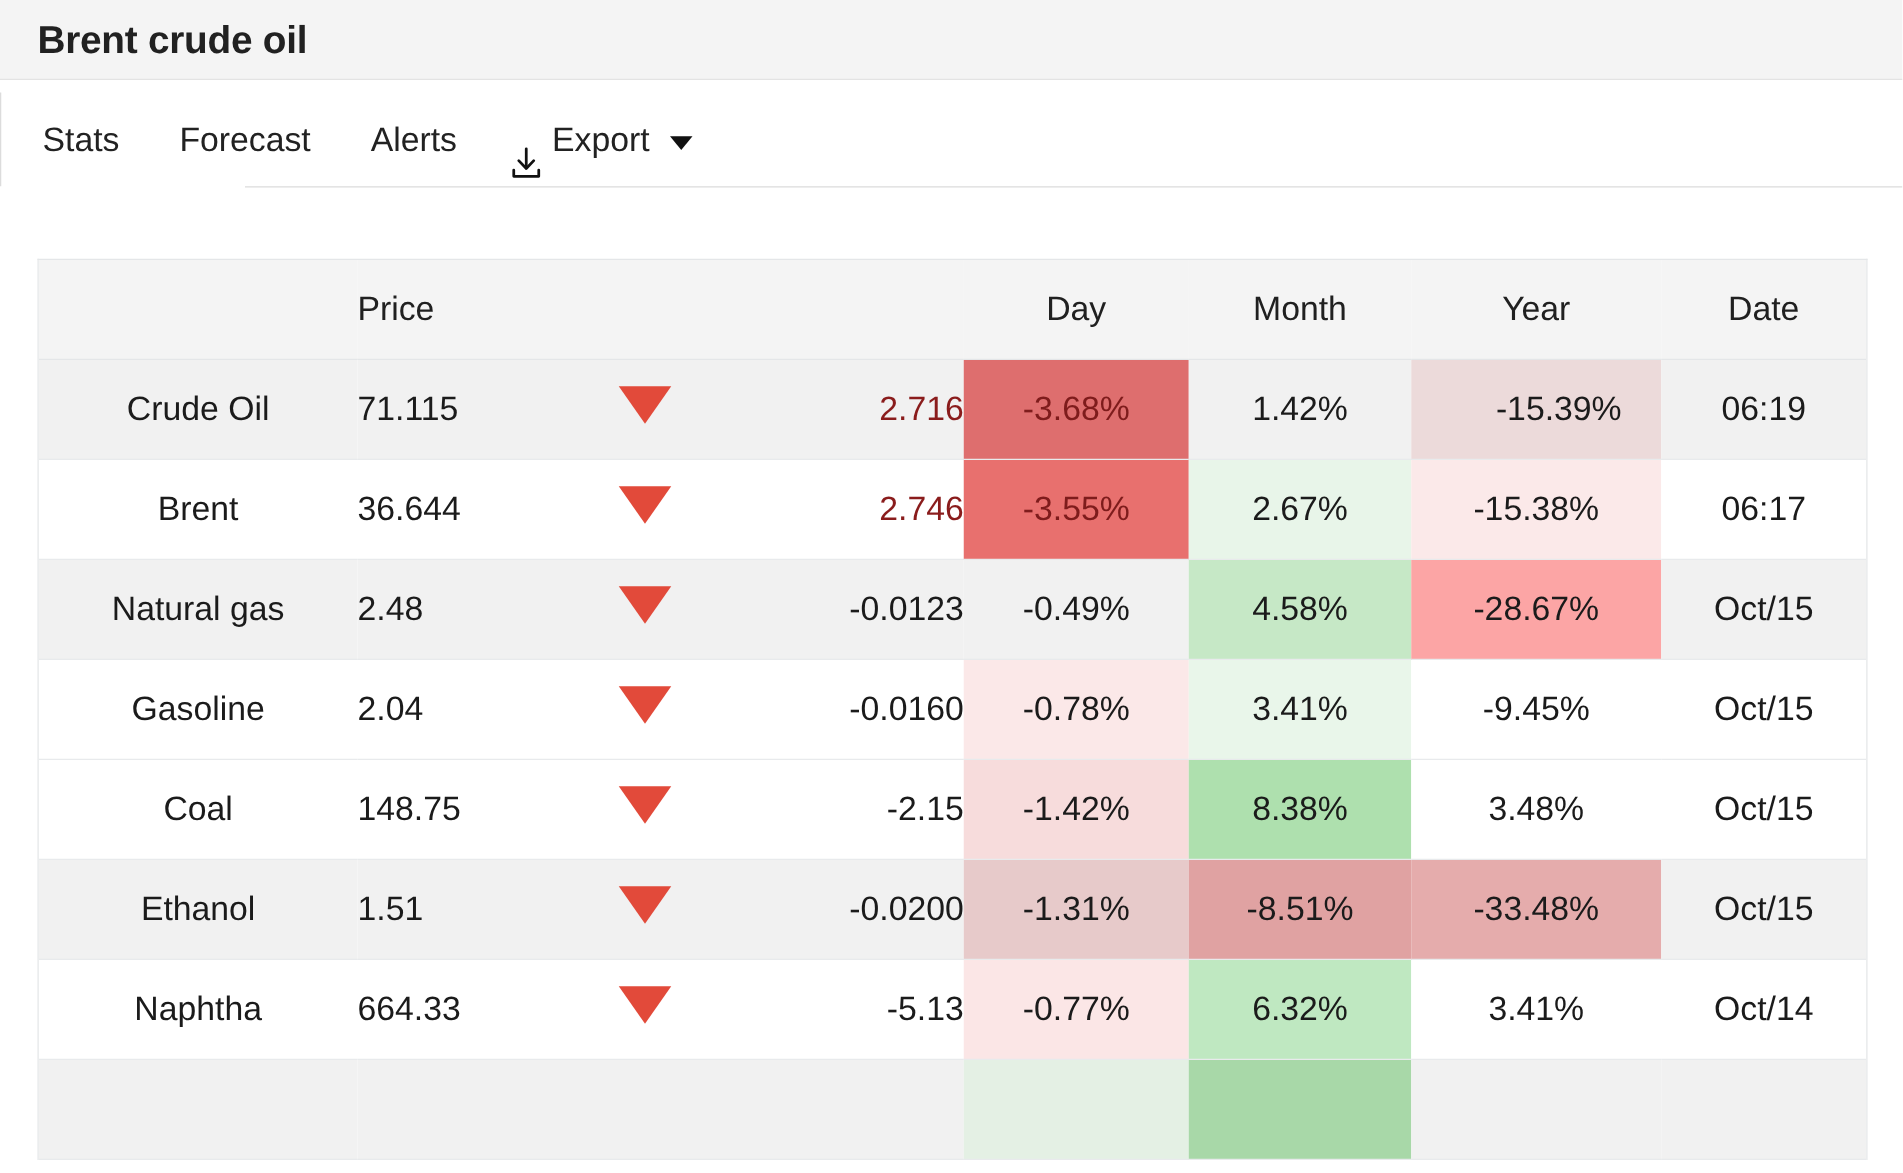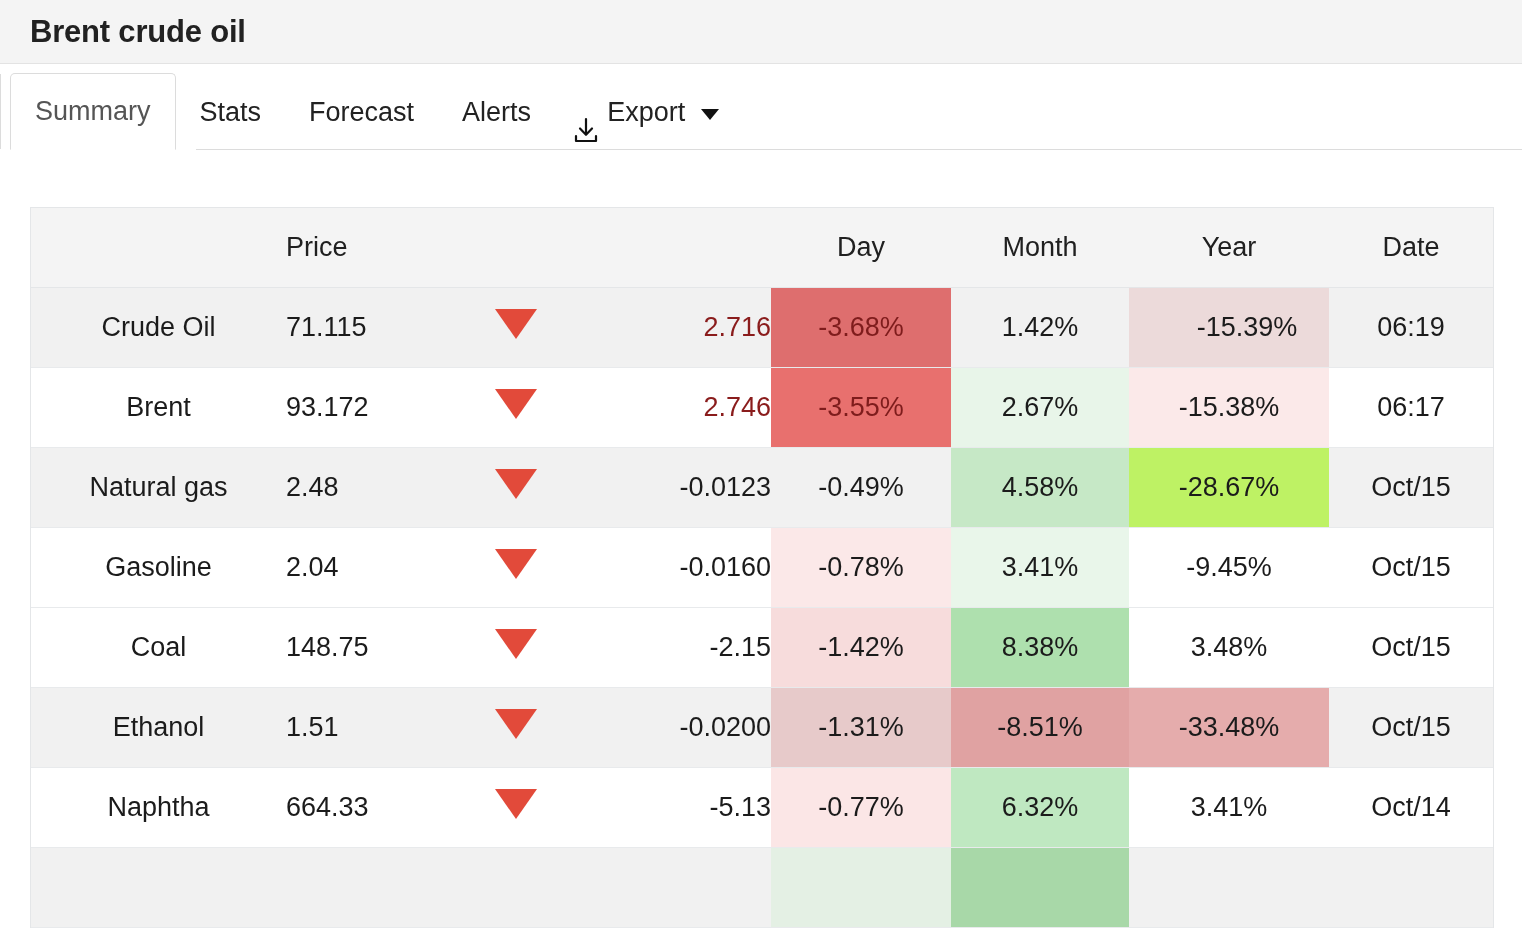--- a/index.html
+++ b/index.html
@@ -165,23 +165,20 @@
   }
 </style>
 </head>
 <body>
 
 <div class="title-bar">
   <div class="page-title">Brent crude oil</div>
 </div>
 
 <div class="tab-bar">
-  <div class="tab active">
-    <span>Summary</span>
-  </div>
   <div class="tab">
     <span>Stats</span>
   </div>
   <div class="tab">
     <span>Forecast</span>
   </div>
   <div class="tab">
     <span>Alerts</span>
   </div>
   <div class="tab export">
@@ -227,36 +224,36 @@
           <td class="pad-price">71.115</td>
           <td class="ta-center"><span class="tri-down"></span></td>
           <td class="ta-right" style="color: rgb(138, 28, 28);">2.716</td>
           <td class="pct" style="background: rgb(222, 110, 110); color: rgb(126, 28, 28);">-3.68%</td>
           <td class="pct">1.42%</td>
           <td class="pct" style="background: rgb(236, 218, 218); padding-left: 36px;">-15.39%</td>
           <td class="ta-center">06:19</td>
         </tr>
         <tr class="even">
           <td class="pad-name">Brent</td>
-          <td class="pad-price">93.172</td>
+          <td class="pad-price">36.644</td>
           <td class="ta-center"><span class="tri-down"></span></td>
           <td class="ta-right" style="color: rgb(138, 28, 28);">2.746</td>
           <td class="pct" style="background: rgb(232, 112, 110); color: rgb(126, 28, 28);">-3.55%</td>
           <td class="pct" style="background: rgb(232, 245, 233);">2.67%</td>
           <td class="pct" style="background: rgb(251, 233, 233);">-15.38%</td>
           <td class="ta-center">06:17</td>
         </tr>
         <tr class="odd">
           <td class="pad-name">Natural gas</td>
           <td class="pad-price">2.48</td>
           <td class="ta-center"><span class="tri-down"></span></td>
           <td class="ta-right">-0.0123</td>
           <td class="pct">-0.49%</td>
           <td class="pct" style="background: rgb(198, 232, 198);">4.58%</td>
-          <td class="pct" style="background: #bef264;">-28.67%</td>
+          <td class="pct" style="background: #fca5a5;">-28.67%</td>
           <td class="ta-center">Oct/15</td>
         </tr>
         <tr class="even">
           <td class="pad-name">Gasoline</td>
           <td class="pad-price">2.04</td>
           <td class="ta-center"><span class="tri-down"></span></td>
           <td class="ta-right">-0.0160</td>
           <td class="pct" style="background: rgb(251, 232, 232);">-0.78%</td>
           <td class="pct" style="background: rgb(233, 246, 234);">3.41%</td>
           <td class="pct">-9.45%</td>

